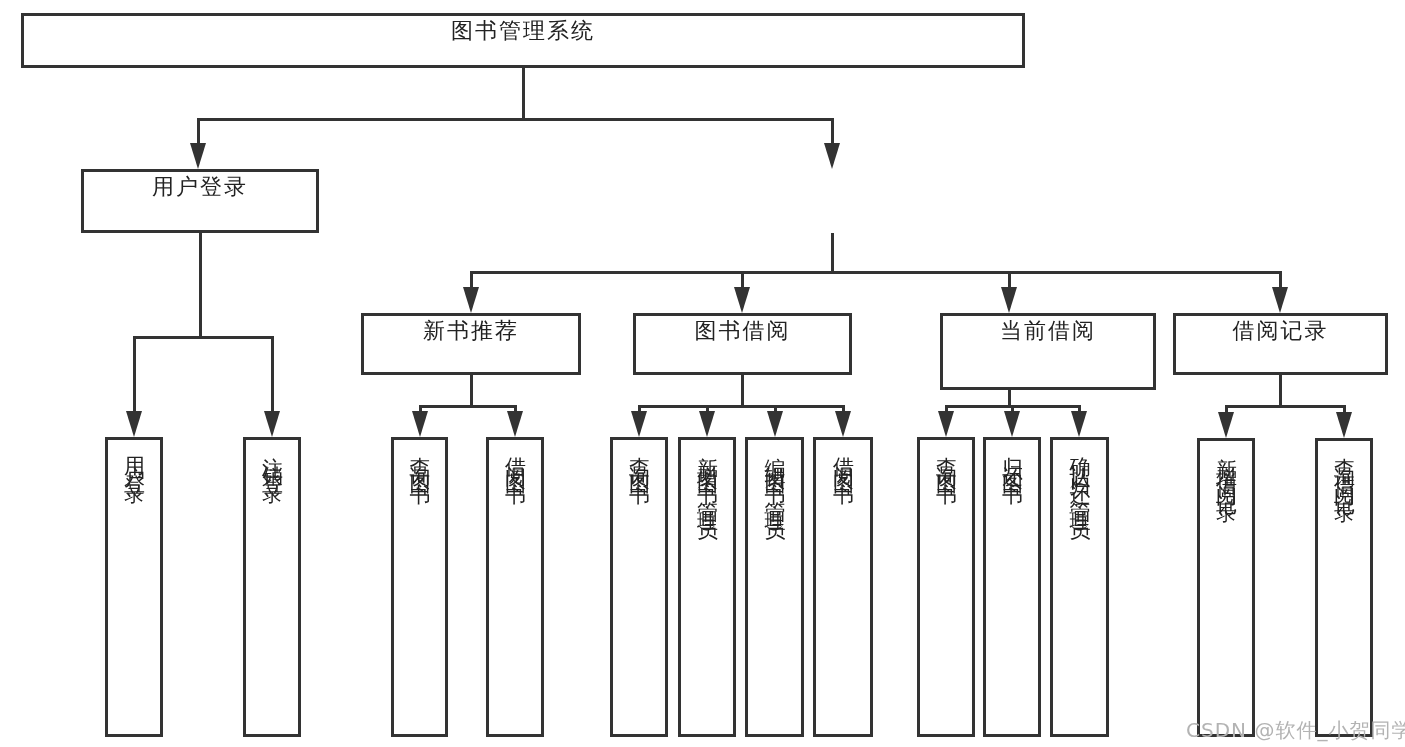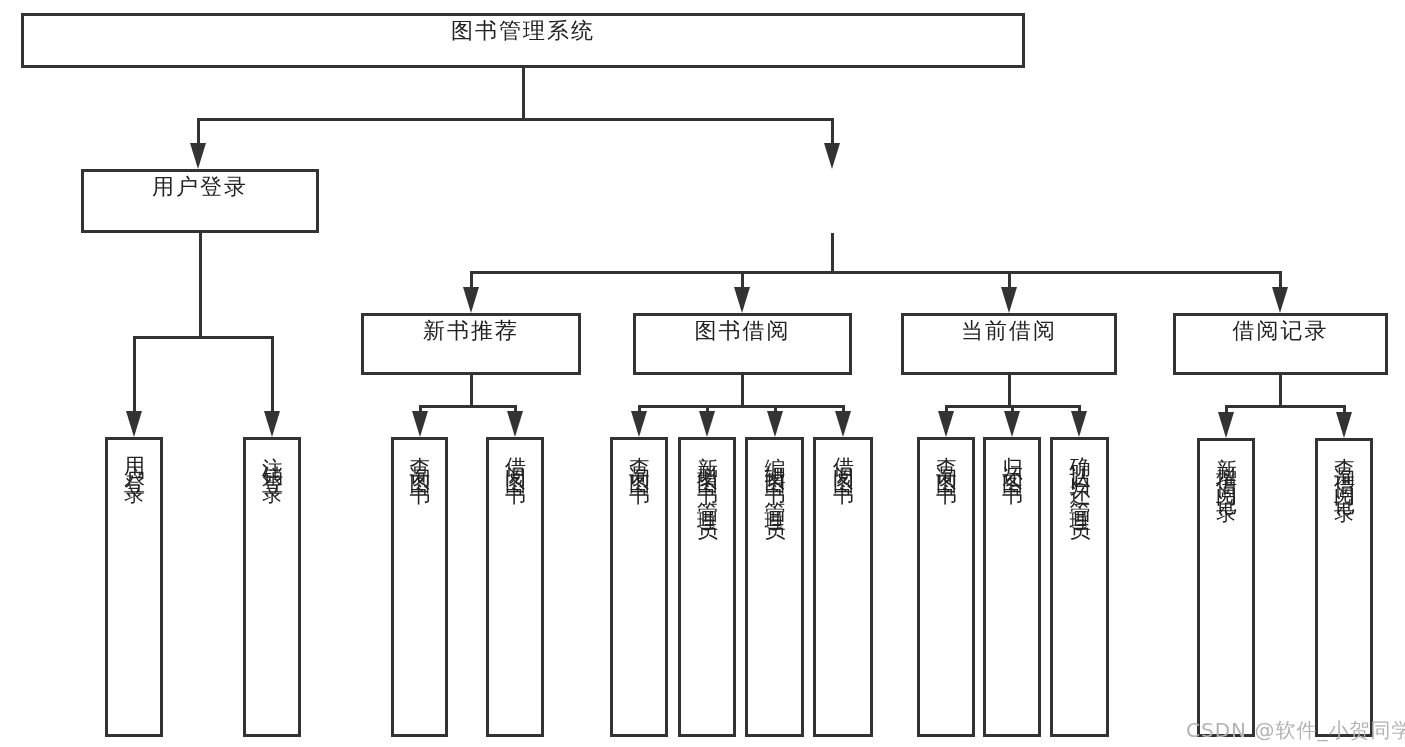--- a/index.html
+++ b/index.html
@@ -67,21 +67,21 @@
   <div class="box h" style="left:81px;top:169px;width:238px;height:64px">
     <span>用户登录</span>
   </div>
 
   <div class="box h" style="left:633px;top:313px;width:219px;height:62px">
     <span>图书借阅</span>
   </div>
   <div class="box h" style="left:361px;top:313px;width:220px;height:62px">
     <span>新书推荐</span>
   </div>
-  <div class="box h" style="left:901px;top:313px;width:216px;height:62px">
+  <div class="box h" style="left:940px;top:313px;width:216px;height:77px">
     <span>当前借阅</span>
   </div>
   <div class="box h" style="left:1173px;top:313px;width:215px;height:62px">
     <span>借阅记录</span>
   </div>
 
   <div class="box v" style="left:105px;top:437px;width:58px;height:300px">
     <span>用户登录</span>
   </div>
   <div class="box v" style="left:243px;top:437px;width:58px;height:300px">

